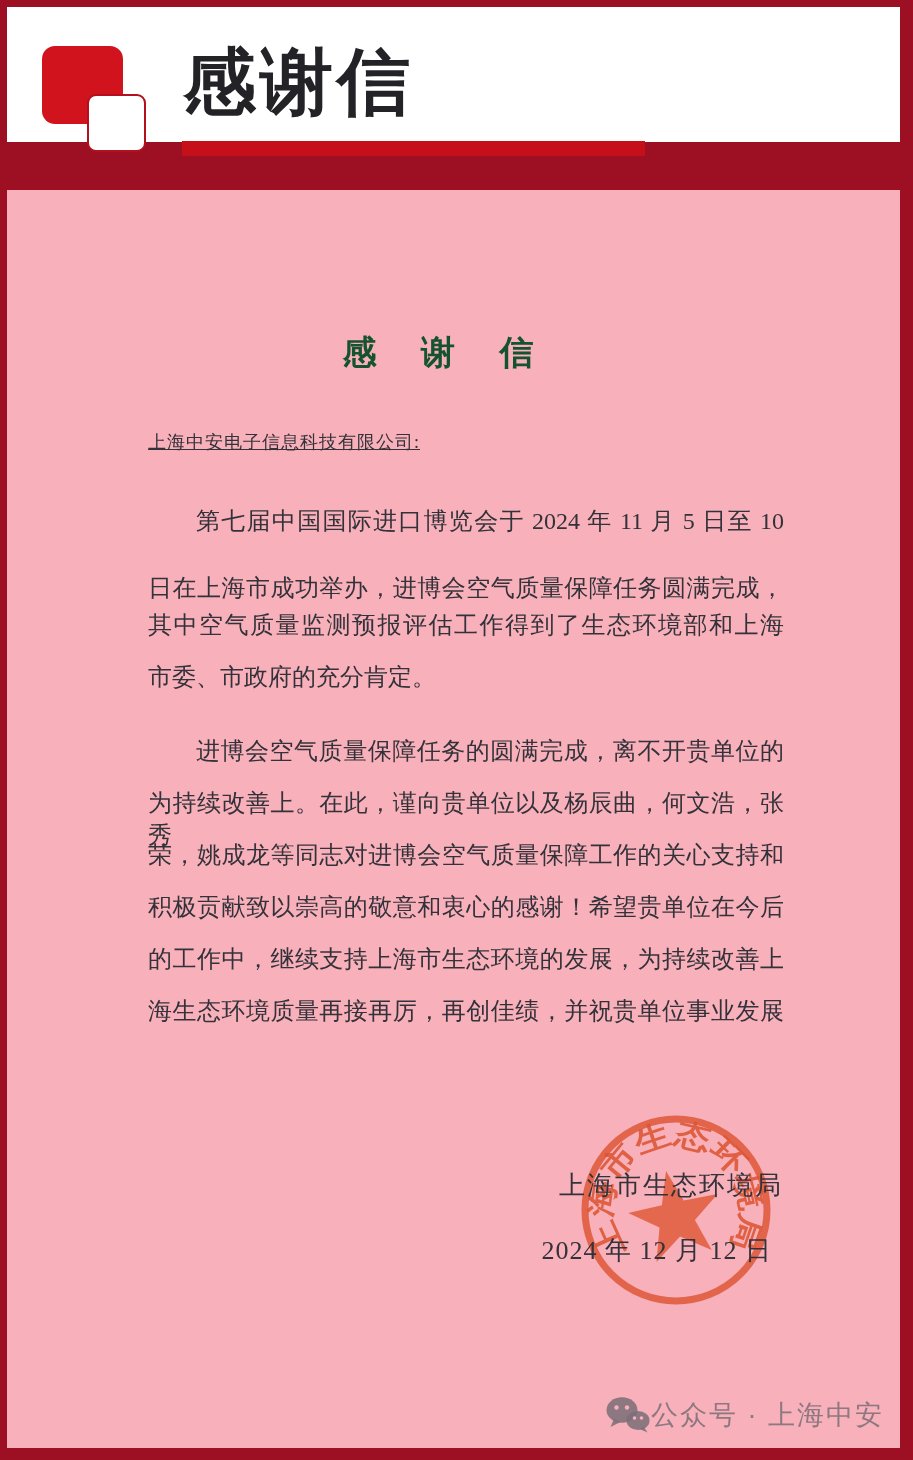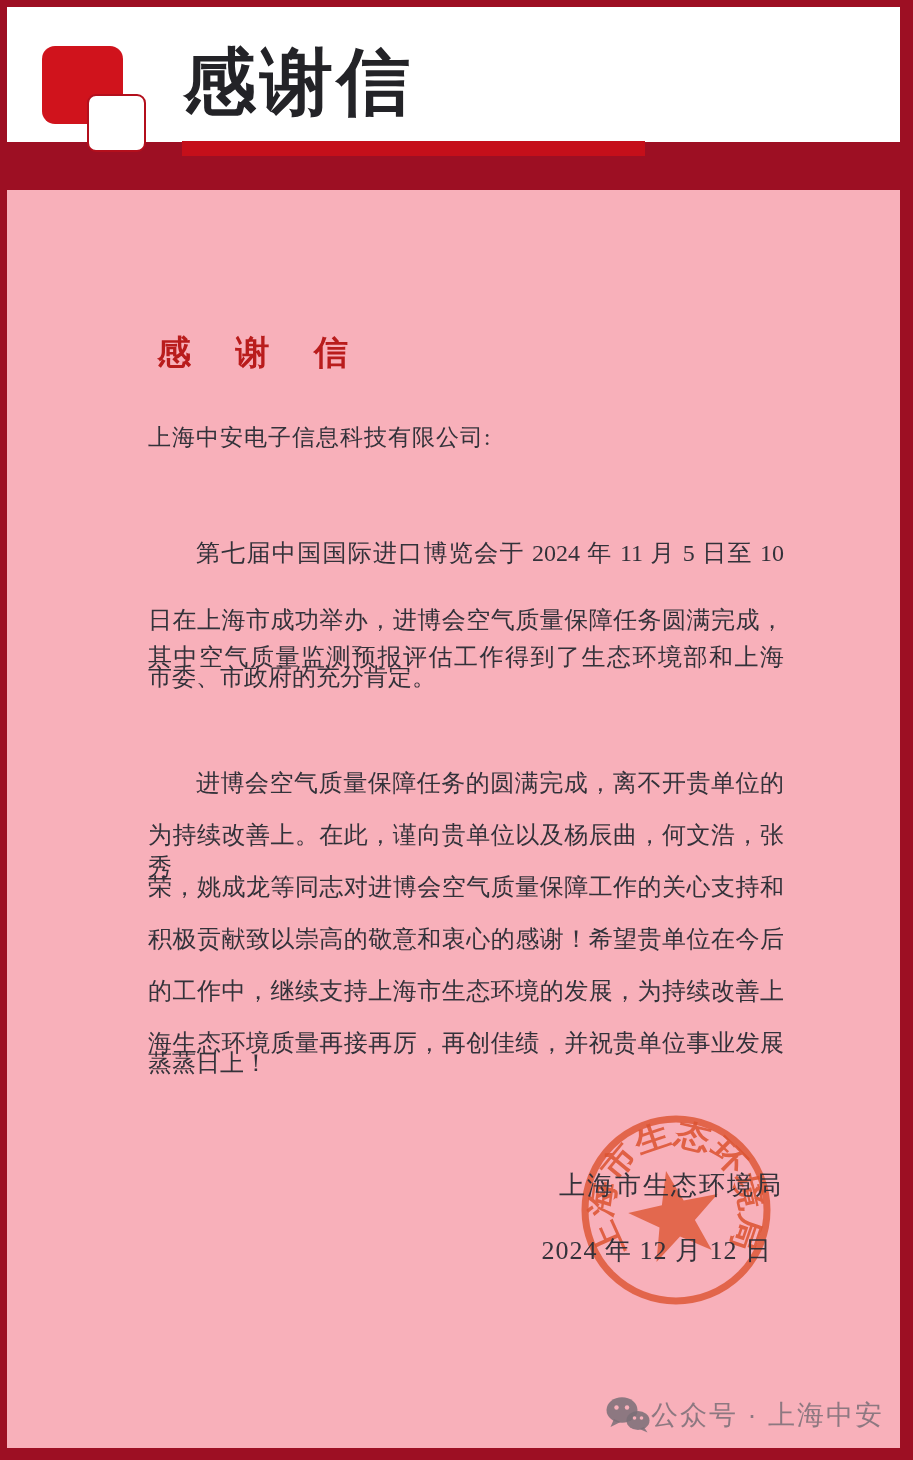--- a/index.html
+++ b/index.html
@@ -29,33 +29,33 @@
   .header-bar {
     position:absolute; left:175px; top:134px; width:463px; height:15px;
     background:#c50f1a;
   }
   
   .letter {
     position:absolute; left:7px; top:190px; width:893px; height:1258px;
     background:#f8b0ba; color:#33323a;
   }
   .letter-title {
-    position:absolute; left:150px; top:140px; width:632px;
-    font-size:34px; font-weight:bold;
-    letter-spacing:18px; color:#b91c1c; white-space:nowrap;
+    position:absolute; left:124px; top:140px; width:632px;
+    text-align:center; font-size:34px; font-weight:bold;
+    letter-spacing:18px; color:#14532d; white-space:nowrap;
   }
   .salutation {
-    position:absolute; left:141px; top:232px; font-size:23px;
-    letter-spacing:1px; white-space:nowrap;
+    position:absolute; left:141px; top:240px; font-size:18px;
+    letter-spacing:1px; white-space:nowrap;text-decoration:underline;
   }
   .bline {
     position:absolute; left:141px; width:636px; height:36px;
     font-size:24px; line-height:32px; box-sizing:border-box;
   }
-  .j { text-align:justify; text-align-last:justify;margin-top:32px; }
+  .j { text-align:justify; text-align-last:justify; }
   .ind { padding-left:48px; }
   .t315 { top:315px; } .t367 { top:382px; } .t419 { top:419px; } .t471 { top:471px; }
   .t545 { top:545px; } .t597 { top:597px; } .t649 { top:649px; } .t701 { top:701px; }
   .t753 { top:753px; } .t805 { top:805px; } .t857 { top:857px; }
   .signature {
     position:absolute; left:141px; top:978px; width:635px; text-align:right;
     font-size:26px; letter-spacing:2px; z-index:3; white-space:nowrap;
   }
   .dateline {
     position:absolute; left:141px; top:1043px; width:624px; text-align:right;
@@ -92,21 +92,20 @@
     <div class="bline j ind t315">第七届中国国际进口博览会于 2024 年 11 月 5 日至 10</div>
     <div class="bline j t367">日在上海市成功举办，进博会空气质量保障任务圆满完成，</div>
     <div class="bline j t419">其中空气质量监测预报评估工作得到了生态环境部和上海</div>
     <div class="bline t471">市委、市政府的充分肯定。</div>
     <div class="bline j ind t545">进博会空气质量保障任务的圆满完成，离不开贵单位的</div>
     <div class="bline j t597">为持续改善上。在此，谨向贵单位以及杨辰曲，何文浩，张秀</div>
     <div class="bline j t649">荣，姚成龙等同志对进博会空气质量保障工作的关心支持和</div>
     <div class="bline j t701">积极贡献致以崇高的敬意和衷心的感谢！希望贵单位在今后</div>
     <div class="bline j t753">的工作中，继续支持上海市生态环境的发展，为持续改善上</div>
     <div class="bline j t805">海生态环境质量再接再厉，再创佳绩，并祝贵单位事业发展</div>
-    <div class="bline t857">蒸蒸日上！</div>
 
     <svg class="stamp" width="196" height="196" viewBox="0 0 196 196">
       <circle cx="98" cy="98" r="91" fill="none" stroke="#dc5330" stroke-width="7" opacity="0.8"></circle>
       <path id="sealArc" d="M 49 138 A 64 64 0 1 1 147 138" fill="none"></path>
       <text font-size="30" font-weight="bold" fill="#dc5330" opacity="0.85">
         <textPath href="#sealArc" startOffset="0" textLength="284" lengthAdjust="spacingAndGlyphs">上海市生态环境局</textPath>
       </text>
       <polygon points="88,59 105.7,88.6 139.6,82 116.9,108 133.7,138.1 102,124.6 78.5,149.9 81.5,115.5 50.2,101 83.9,93.3" fill="#dc5330" opacity="0.78"></polygon>
     </svg>
 

